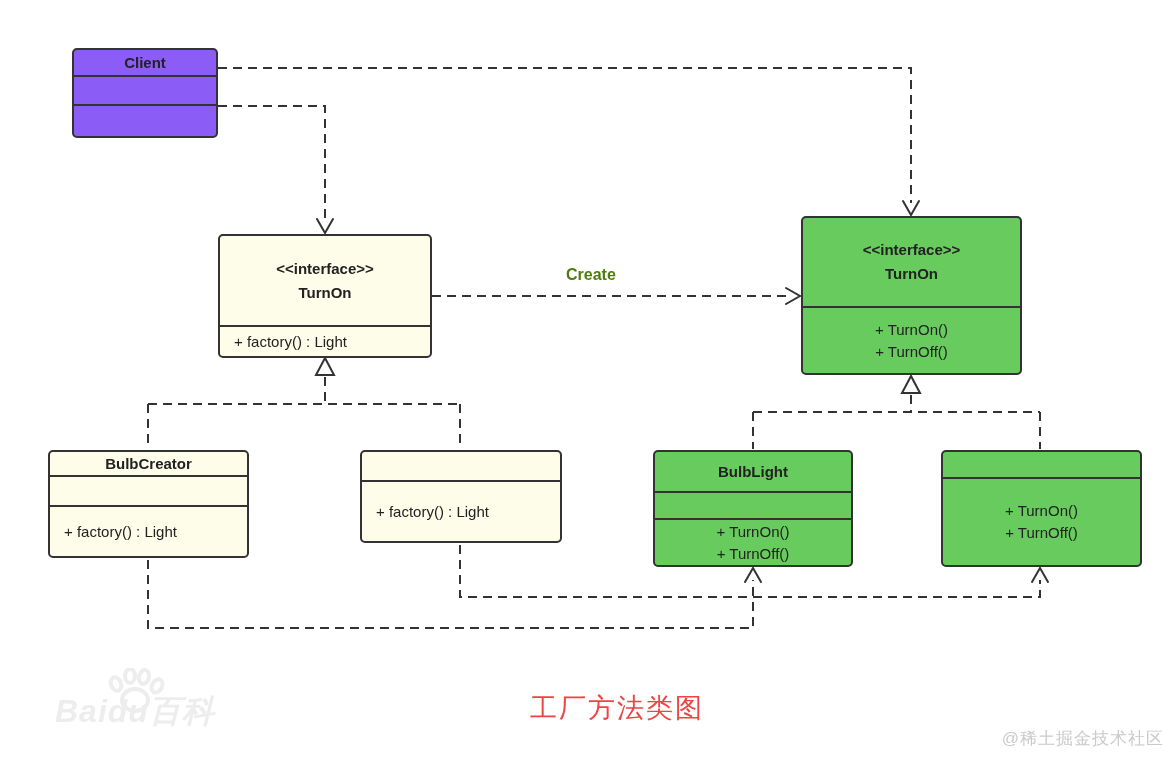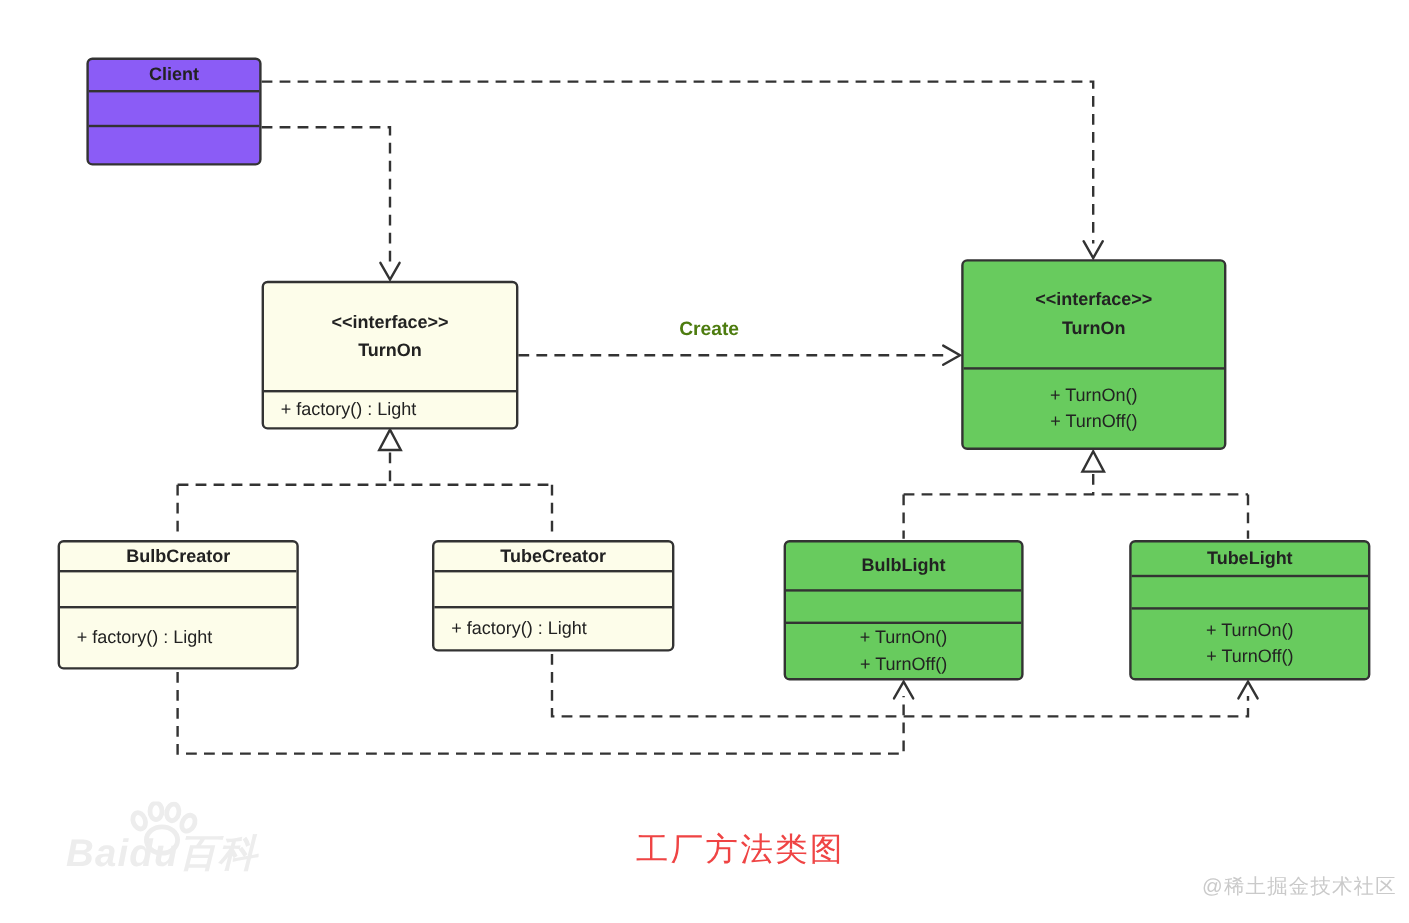--- a/index.html
+++ b/index.html
@@ -140,38 +140,36 @@
 
   <div class="uml-box fill-cream" style="left:48px;top:450px;width:201px;height:108px">
     <div class="box-title" style="height:25px">BulbCreator</div>
     <div class="compartment-empty" style="height:30px"></div>
     <div class="methods left">
       <div>+ factory() : Light</div>
     </div>
   </div>
 
   <div class="uml-box fill-cream" style="left:360px;top:450px;width:202px;height:93px">
-    <div class="box-title" style="height:25px">TubeCreator</div>
     <div class="compartment-empty" style="height:30px"></div>
     <div class="methods left">
       <div>+ factory() : Light</div>
     </div>
   </div>
 
   <div class="uml-box fill-green" style="left:653px;top:450px;width:200px;height:117px">
     <div class="box-title" style="height:41px">BulbLight</div>
     <div class="compartment-empty" style="height:27px"></div>
     <div class="methods center">
       <div>+ TurnOn()</div>
       <div>+ TurnOff()</div>
     </div>
   </div>
 
   <div class="uml-box fill-green" style="left:941px;top:450px;width:201px;height:117px">
-    <div class="box-title" style="height:29px">TubeLight</div>
     <div class="compartment-empty" style="height:27px"></div>
     <div class="methods center">
       <div>+ TurnOn()</div>
       <div>+ TurnOff()</div>
     </div>
   </div>
 
   <div class="diagram-title" style="left:437px;top:690px">工厂方法类图</div>
 
   <div class="wm-right">@稀土掘金技术社区</div>

